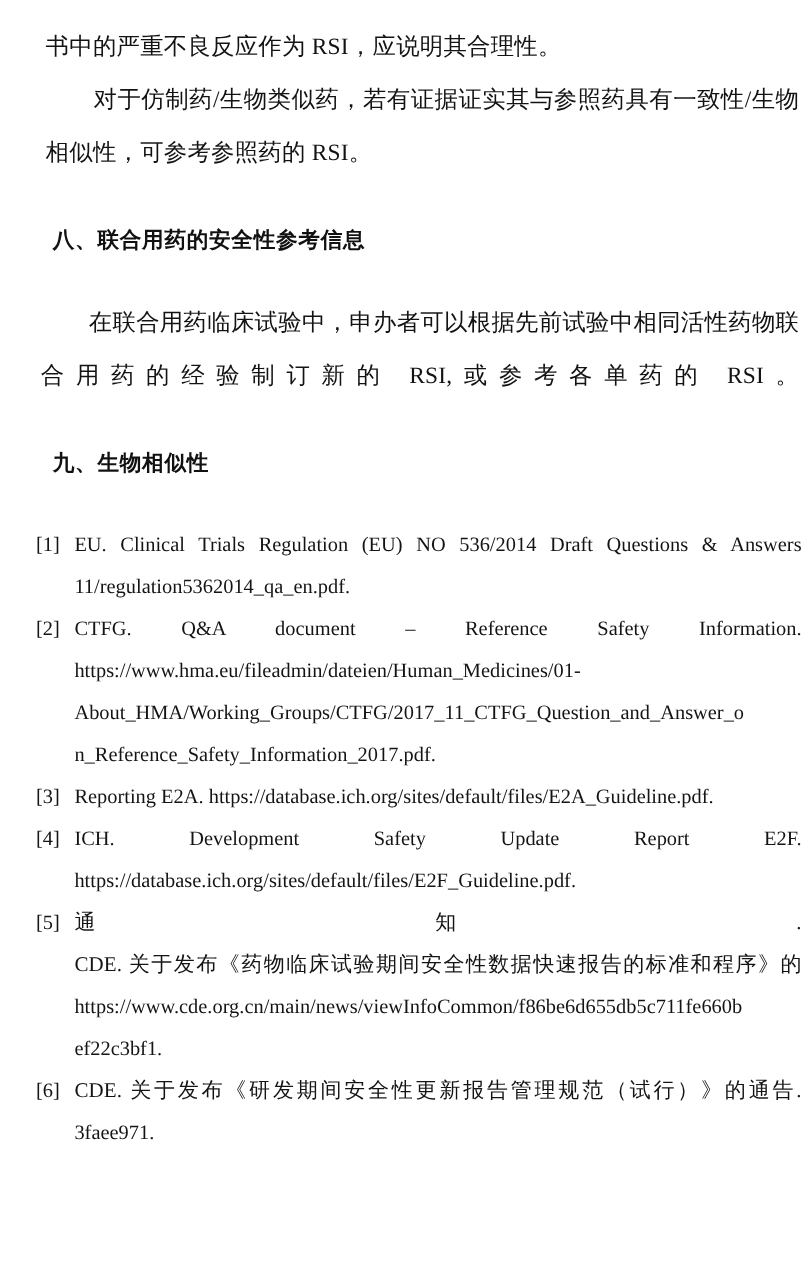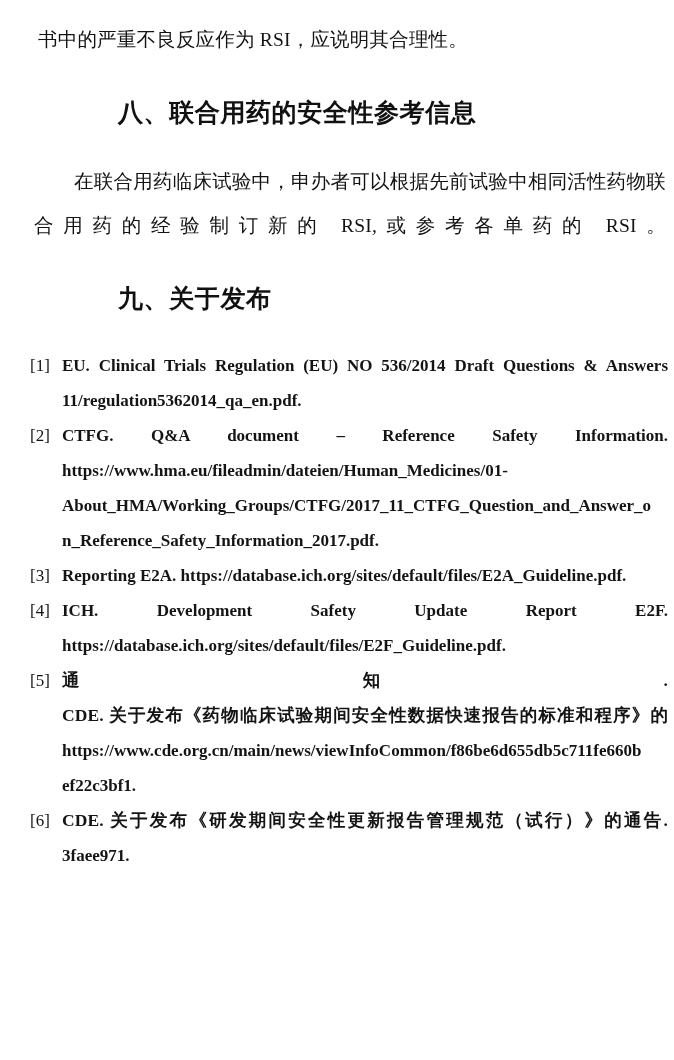--- a/index.html
+++ b/index.html
@@ -41,25 +41,25 @@
     text-indent: 40px;
   }
   .body-para.last-line-justify {
     text-align-last: justify;
     padding-left: 34px;
   }
 
   
   .section-heading {
     font-family: "Liberation Sans", "DejaVu Sans", sans-serif;
-    font-size: 25px;
+    font-size: 18px;
     font-weight: bold;
     color: #111111;
     margin: 0;
-    padding-left: 118px;
+    padding-left: 44px;
     letter-spacing: 0.6px;
     line-height: 40px;
   }
 
   .gap-before-h8 { height: 30px; }
   .gap-after-h8  { height: 28px; }
   .gap-before-h9 { height: 30px; }
   .gap-after-h9  { height: 30px; }
 
   
@@ -85,50 +85,50 @@
     width: 30px;
     text-align: left;
     font-size: 17px;
     line-height: 35px;
     word-break: normal;
   }
   .ref-item .ref-line {
     display: block;
     word-break: break-all;
     overflow-wrap: anywhere;
-    font-weight: bold;
   }
   .ref-item .ref-line.justify-all {
     text-align: justify;
     text-align-last: justify;
     word-break: normal;
   }
   .ref-item .ref-line.cjk {
     font-size: 17.5px;
     letter-spacing: 0.1px;
     word-break: normal;
   }
 </style>
 </head>
 <body>
 
 <div class="page">
 
   <div style="height:18px"></div>
   <p class="body-para">书中的严重不良反应作为 RSI，应说明其合理性。</p>
 
+  <p class="body-para indent">对于仿制药/生物类似药，若有证据证实其与参照药具有一致性/生物相似性，可参考参照药的 RSI。</p>
 
   <div class="gap-before-h8"></div>
   <h2 class="section-heading">八、联合用药的安全性参考信息</h2>
   <div class="gap-after-h8"></div>
 
   <p class="body-para indent last-line-justify">在联合用药临床试验中，申办者可以根据先前试验中相同活性药物联合用药的经验制订新的 RSI,或参考各单药的 RSI。</p>
 
   <div class="gap-before-h9"></div>
-  <h2 class="section-heading">九、关于发布</h2>
+  <h2 class="section-heading">九、生物相似性</h2>
   <div class="gap-after-h9"></div>
 
   <div class="ref-list">
 
     <div class="ref-item">
       <span class="ref-marker">[1]</span>
       <span class="ref-line justify-all">EU. Clinical Trials Regulation (EU) NO 536/2014 Draft Questions &amp; Answers</span>
       <span class="ref-line">11/regulation5362014_qa_en.pdf.</span>
     </div>
 

